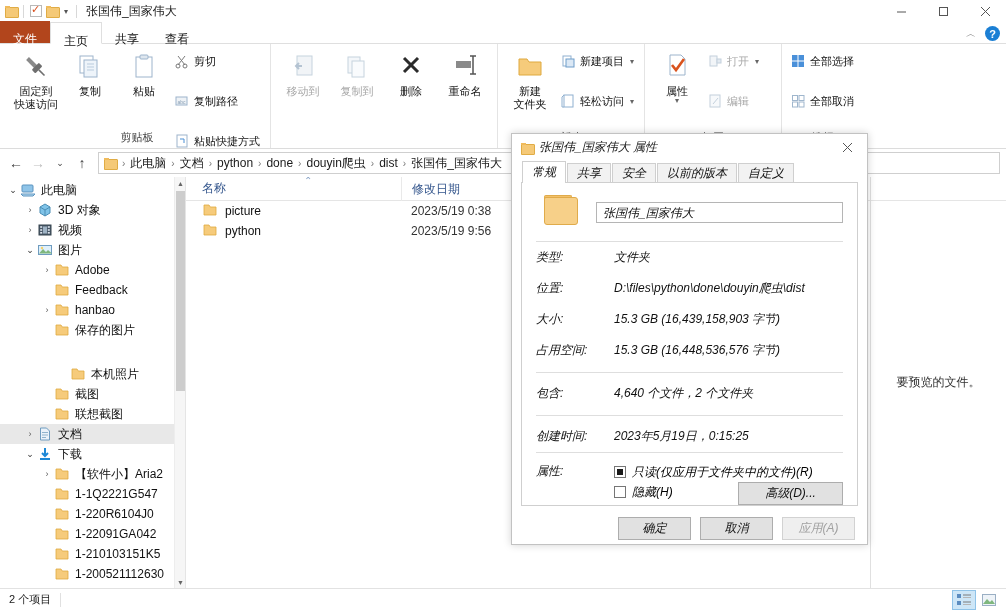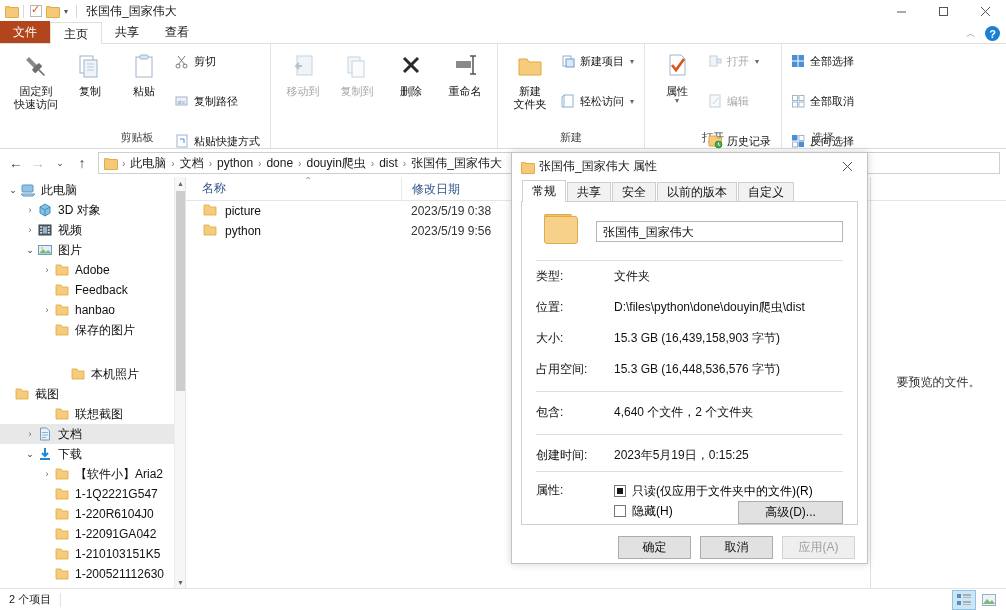--- a/index.html
+++ b/index.html
@@ -23,21 +23,21 @@
   .qat-check { width:12px; height:12px; border:1px solid #b9b9b9; background:#fff; position:relative; }
   .qat-check::after { content:"✓"; position:absolute; left:0px; top:-3px; font-size:11px; color:#d94f1e; font-weight:bold; }
   .qat-caret { font-size:8px; color:#555; padding:0 2px; }
   .title-text { margin-left:7px; font-size:12px; color:#1a1a1a; }
   .wctrls { position:absolute; right:0; top:0; display:flex; height:22px; }
   .wbtn { width:42px; height:22px; display:flex; align-items:center; justify-content:center; color:#555; font-size:11px; }
   .wbtn svg { display:block; }
 
   
   .tabrow { height:22px; display:flex; align-items:flex-end; background:#fff; flex:none; position:relative; border-bottom:1px solid #dfdfdf; }
-  .tab { height:22px; line-height:22px; padding:0 13px; font-size:12px; color:#111; cursor:default; }
+  .tab { height:22px; line-height:22px; padding:7px 13px; font-size:12px; color:#111; cursor:default; }
   .tab.file { background:#b2451c; color:#fff; font-weight:normal; }
   .tab.active { background:#fff; border:1px solid #dfdfdf; border-bottom:1px solid #fff; margin-bottom:-1px; }
   .ribbon-right { position:absolute; right:6px; bottom:2px; display:flex; align-items:center; gap:9px; }
   .chev { font-size:10px; color:#666; }
   .helpico { width:15px; height:15px; border-radius:50%; background:#1b7fd4; color:#fff; font-size:11px; font-weight:bold; display:flex; align-items:center; justify-content:center; }
 
   
   .ribbon { height:105px; background:#fff; border-bottom:1px solid #dcdcdc; display:flex; flex:none; padding-left:4px; }
   .rgroup { display:flex; flex-direction:column; justify-content:space-between; border-right:1px solid #e4e4e4; padding:3px 6px 0 6px; height:104px; }
   .rgroup-items { display:flex; align-items:flex-start; gap:2px; height:78px; }
@@ -88,21 +88,21 @@
   .preview { position:absolute; right:0; top:0; bottom:0; width:136px; border-left:1px solid #e0e0e0; display:flex; align-items:center; justify-content:center; text-align:center; color:#333; font-size:12px; padding:0 12px; }
 
   
   .status { height:22px; border-top:1px solid #e2e2e2; display:flex; align-items:center; padding-left:9px; font-size:11px; color:#1a1a1a; flex:none; position:relative; background:#fff; }
   .status .sep { width:1px; height:14px; background:#e0e0e0; margin-left:9px; }
   .viewtoggles { position:absolute; right:6px; top:2px; display:flex; gap:3px; }
   .vtog { width:22px; height:18px; display:flex; align-items:center; justify-content:center; }
   .vtog.sel { background:#cde6f7; outline:1px solid #8fc3e8; }
 
   
-  .dlg { position:absolute; left:511px; top:152px; width:357px; height:412px; background:#fff; border:1px solid #c2c2c2; box-shadow:0 0 8px rgba(0,0,0,.18); display:flex; flex-direction:column; }
+  .dlg { position:absolute; left:511px; top:133px; width:357px; height:412px; background:#fff; border:1px solid #c2c2c2; box-shadow:0 0 8px rgba(0,0,0,.18); display:flex; flex-direction:column;font-style:italic; }
   .dlg-title { height:27px; display:flex; align-items:center; padding-left:9px; gap:6px; flex:none; }
   .dlg-title .t { font-size:12px; color:#1a1a1a; }
   .dlg-close { position:absolute; right:0; top:0; width:40px; height:27px; display:flex; align-items:center; justify-content:center; color:#555; }
   .dlg-tabs { height:22px; display:flex; align-items:flex-end; padding-left:10px; gap:0; flex:none; }
   .dtab { height:20px; line-height:19px; padding:0 9px; font-size:12px; color:#111; border:1px solid #cfcfcf; border-bottom:none; background:#f2f2f2; margin-right:1px; }
   .dtab.active { background:#fff; height:22px; line-height:21px; border-color:#cfcfcf; position:relative; z-index:2; }
   .dlg-body { flex:1; border:1px solid #cfcfcf; border-top:1px solid #cfcfcf; margin:0 9px; background:#fff; padding:12px 14px 0 14px; position:relative; margin-top:-1px; }
   .hdrow { display:flex; align-items:center; gap:14px; padding-bottom:12px; }
   .bigfolder { width:40px; height:34px; position:relative; flex:none; margin-left:6px; }
   .bigfolder .back { position:absolute; left:2px; top:2px; width:34px; height:28px; background:#f7d089; border:1px solid #e0ab4a; border-radius:2px 3px 3px 3px; }
@@ -506,21 +506,21 @@
               </svg></span>
             <span class="tlabel">保存的图片</span>
           </div>
           <div class="trow" style="padding-left: 56px; margin-top: 24px;">
             <span class="twist"></span>
             <span class="tico"><svg width="16" height="16" viewBox="0 0 16 16">
                 <path d="M2 3 h5 l1.3 2 H14 v8 H2 z" fill="#f6cb7b" stroke="#dfa93f" stroke-width="0.8"></path>
               </svg></span>
             <span class="tlabel">本机照片</span>
           </div>
-          <div class="trow" style="">
+          <div class="trow" style="padding-left: 40px;">
             <span class="twist"></span>
             <span class="tico"><svg width="16" height="16" viewBox="0 0 16 16">
                 <path d="M2 3 h5 l1.3 2 H14 v8 H2 z" fill="#f6cb7b" stroke="#dfa93f" stroke-width="0.8"></path>
               </svg></span>
             <span class="tlabel">截图</span>
           </div>
           <div class="trow" style="padding-left: 40px;">
             <span class="twist"></span>
             <span class="tico"><svg width="16" height="16" viewBox="0 0 16 16">
                 <path d="M2 3 h5 l1.3 2 H14 v8 H2 z" fill="#f6cb7b" stroke="#dfa93f" stroke-width="0.8"></path>

